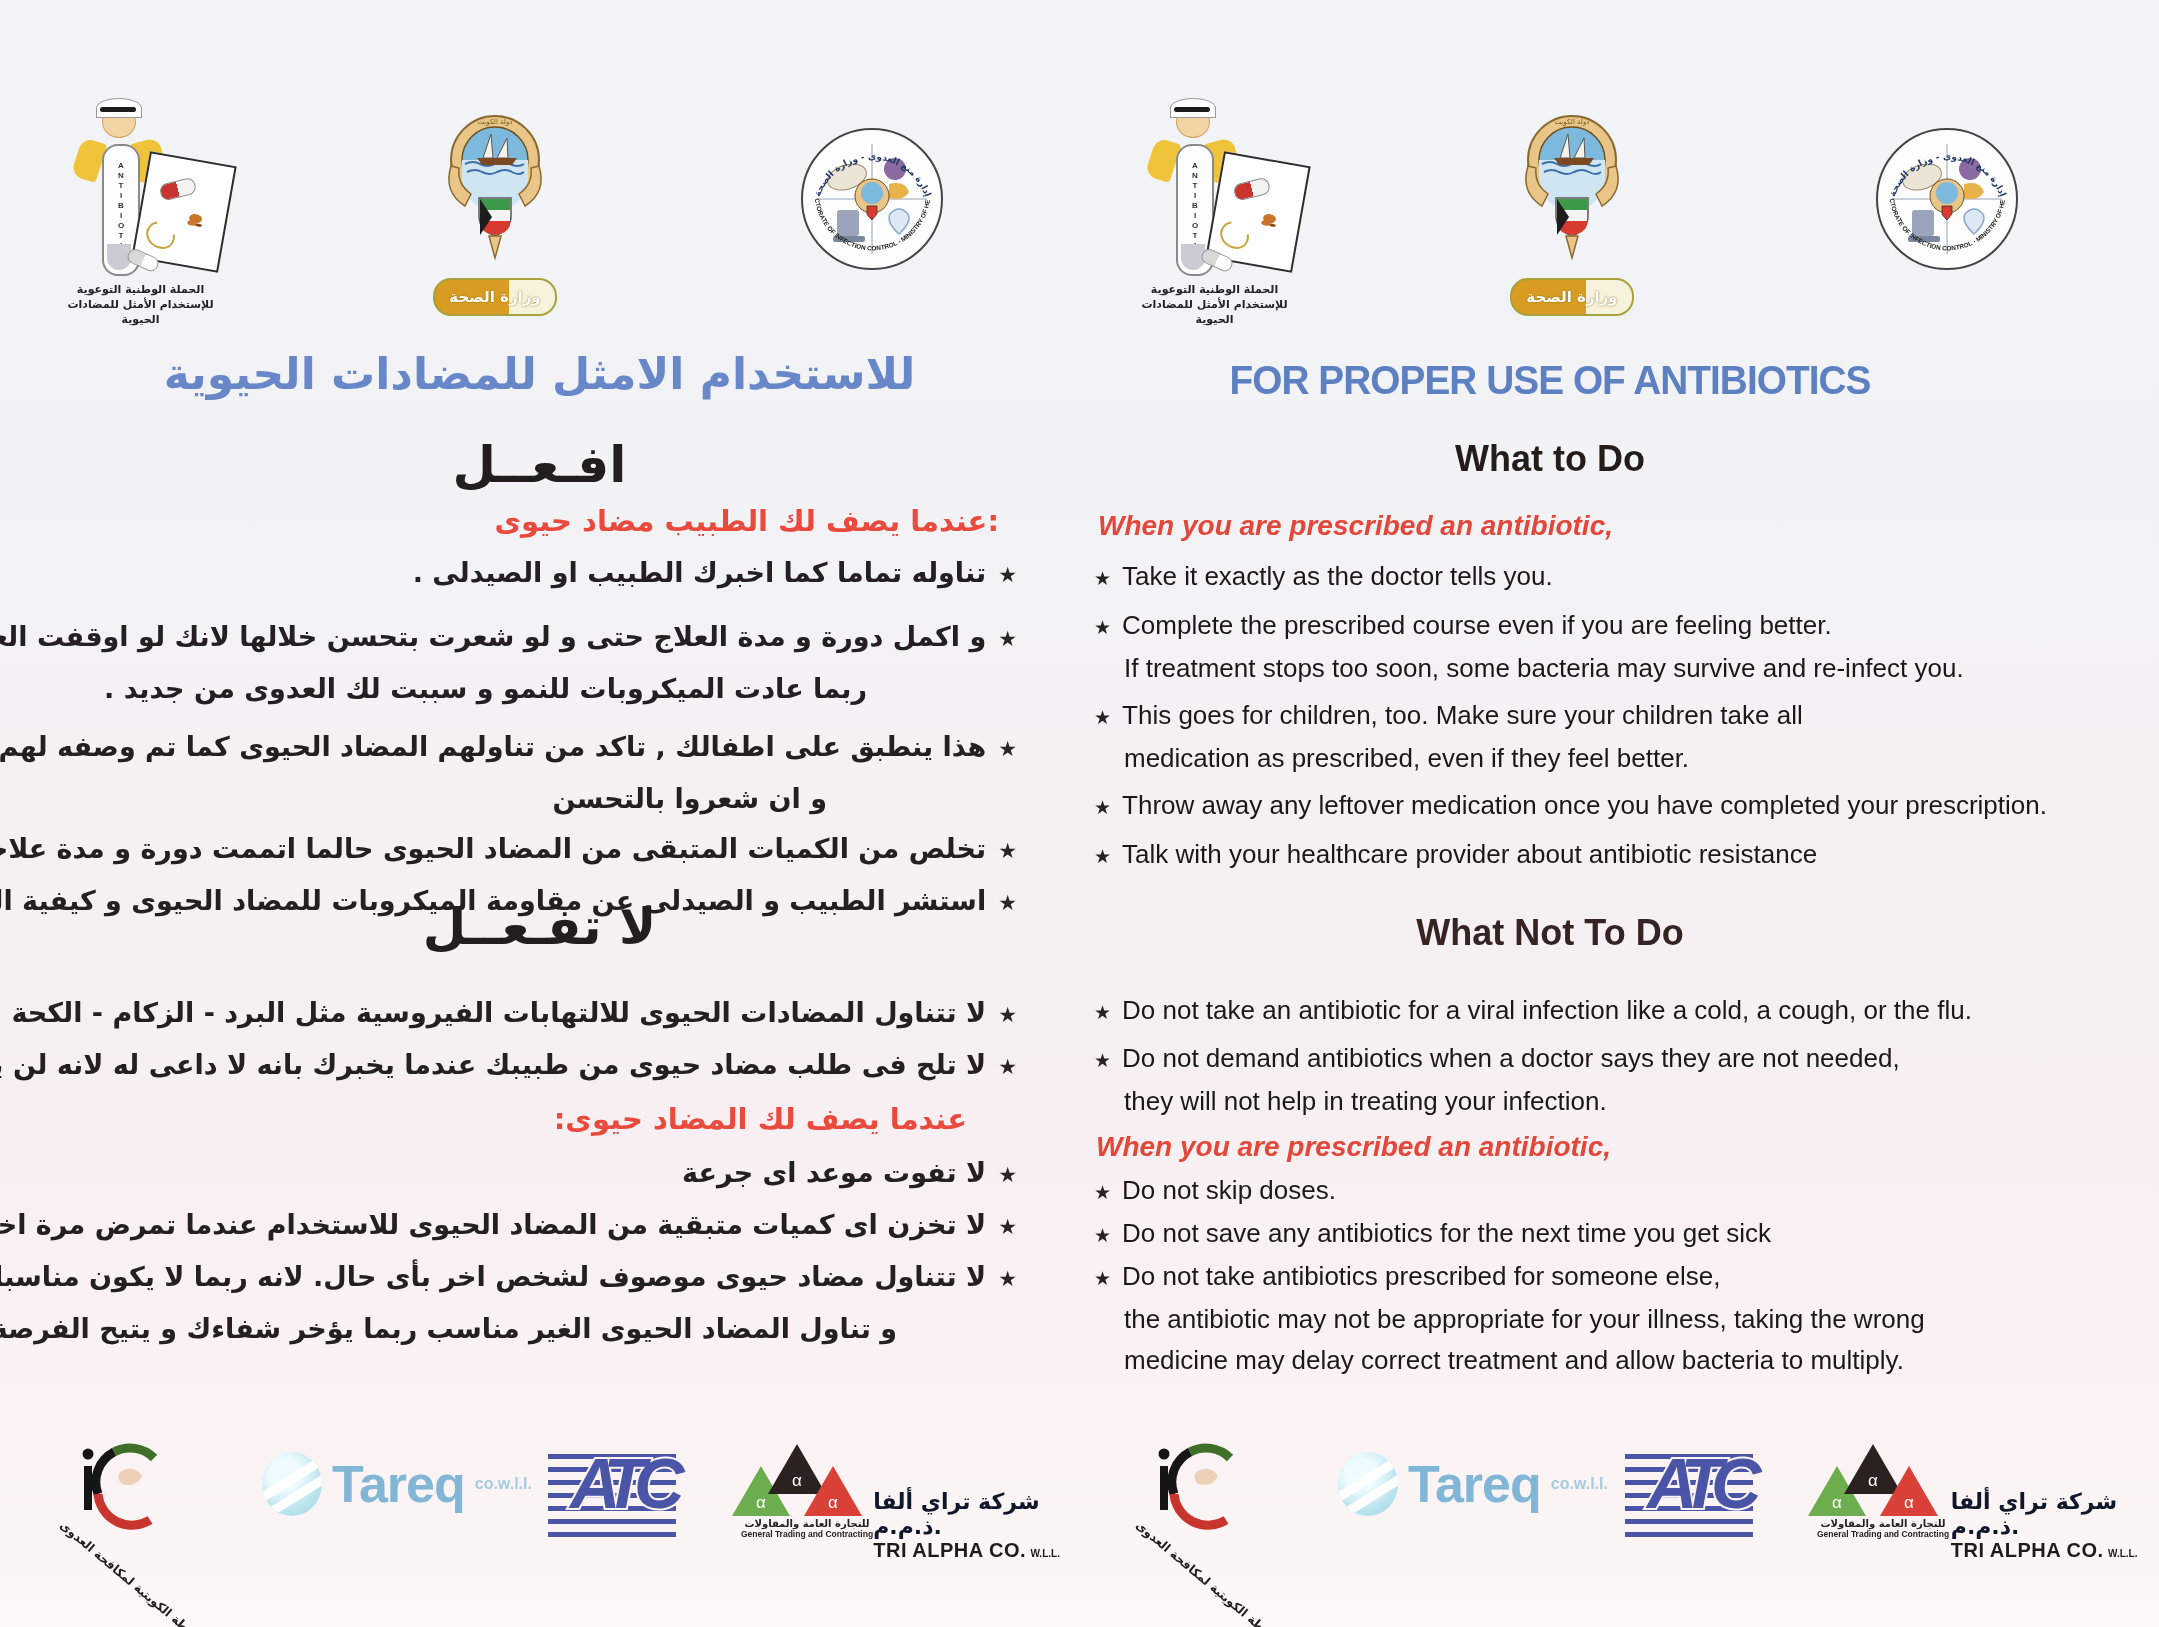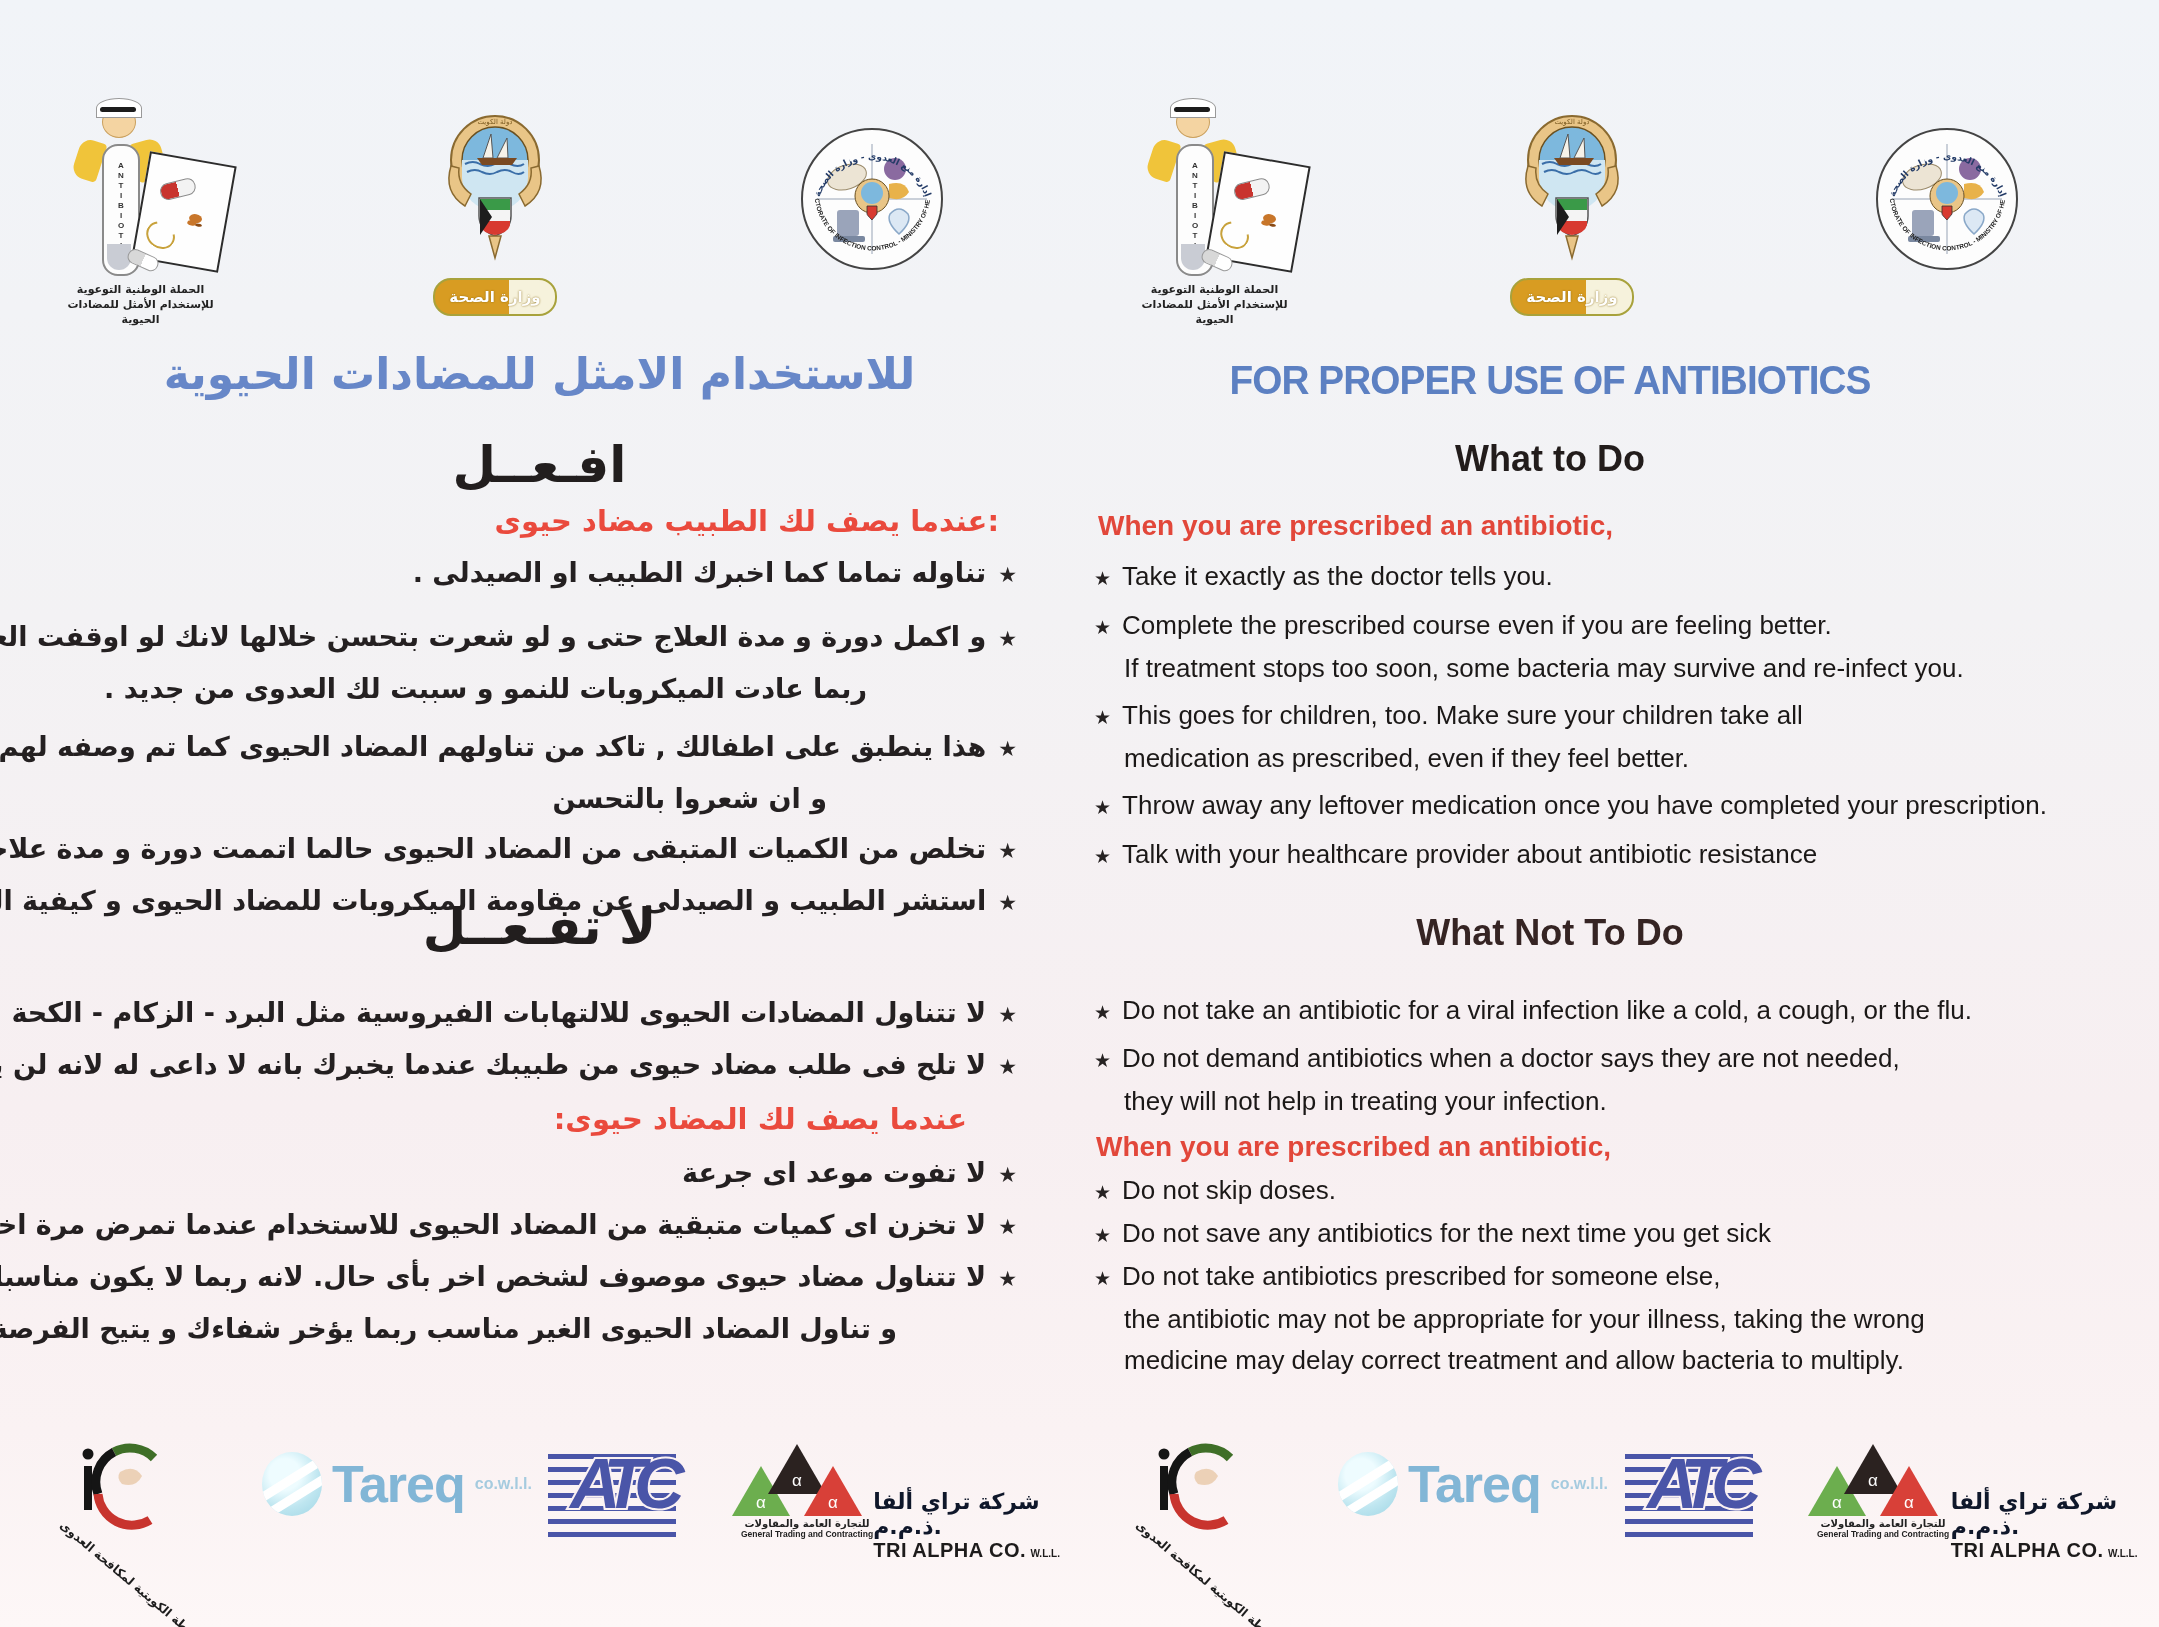--- a/index.html
+++ b/index.html
@@ -48,21 +48,21 @@
   .ar-red{font-size:29px;font-weight:700;color:#ea4a3d;white-space:nowrap;}
   .ar-list{direction:rtl;text-align:right;font-weight:700;font-size:27px;color:#242021;}
   .ar-line{line-height:50px;white-space:nowrap;}
   .ar-line .star{font-size:21px;color:#2a2626;margin-left:12px;}
   .ar-cont{line-height:50px;white-space:nowrap;padding-right:150px;}
 
   
   .en-title{top:358px;left:0;width:940px;text-align:center;font-size:40px;font-weight:700;color:#5c80c2;transform:scaleX(.97);letter-spacing:-1px;}
   .en-head{left:0;width:940px;text-align:center;font-size:36px;font-weight:700;color:#221c1b;}
   .en-head.dark{color:#352423;}
-  .en-red{font-size:28px;font-weight:700;color:#e2473a;white-space:nowrap;}
+  .en-red{font-size:28px;font-weight:700;color:#e2473a;white-space:nowrap;font-style:italic;}
   .en-list{font-size:26px;color:#1b1817;}
   .en-line{line-height:41px;white-space:nowrap;display:flex;align-items:baseline;}
   .en-line .star{font-size:19px;margin-right:11px;color:#262222;}
   .en-cont{line-height:41px;white-space:nowrap;padding-left:30px;}
 
   
   .ic{position:absolute;width:150px;height:150px;}
   .ic .cap{position:absolute;left:8px;top:86px;width:150px;transform:rotate(40deg);transform-origin:left top;
            font-family:"DejaVu Sans",sans-serif;font-weight:700;font-size:12px;color:#1d1d1d;white-space:nowrap;}
   .tareq{position:absolute;display:flex;align-items:center;gap:10px;}

